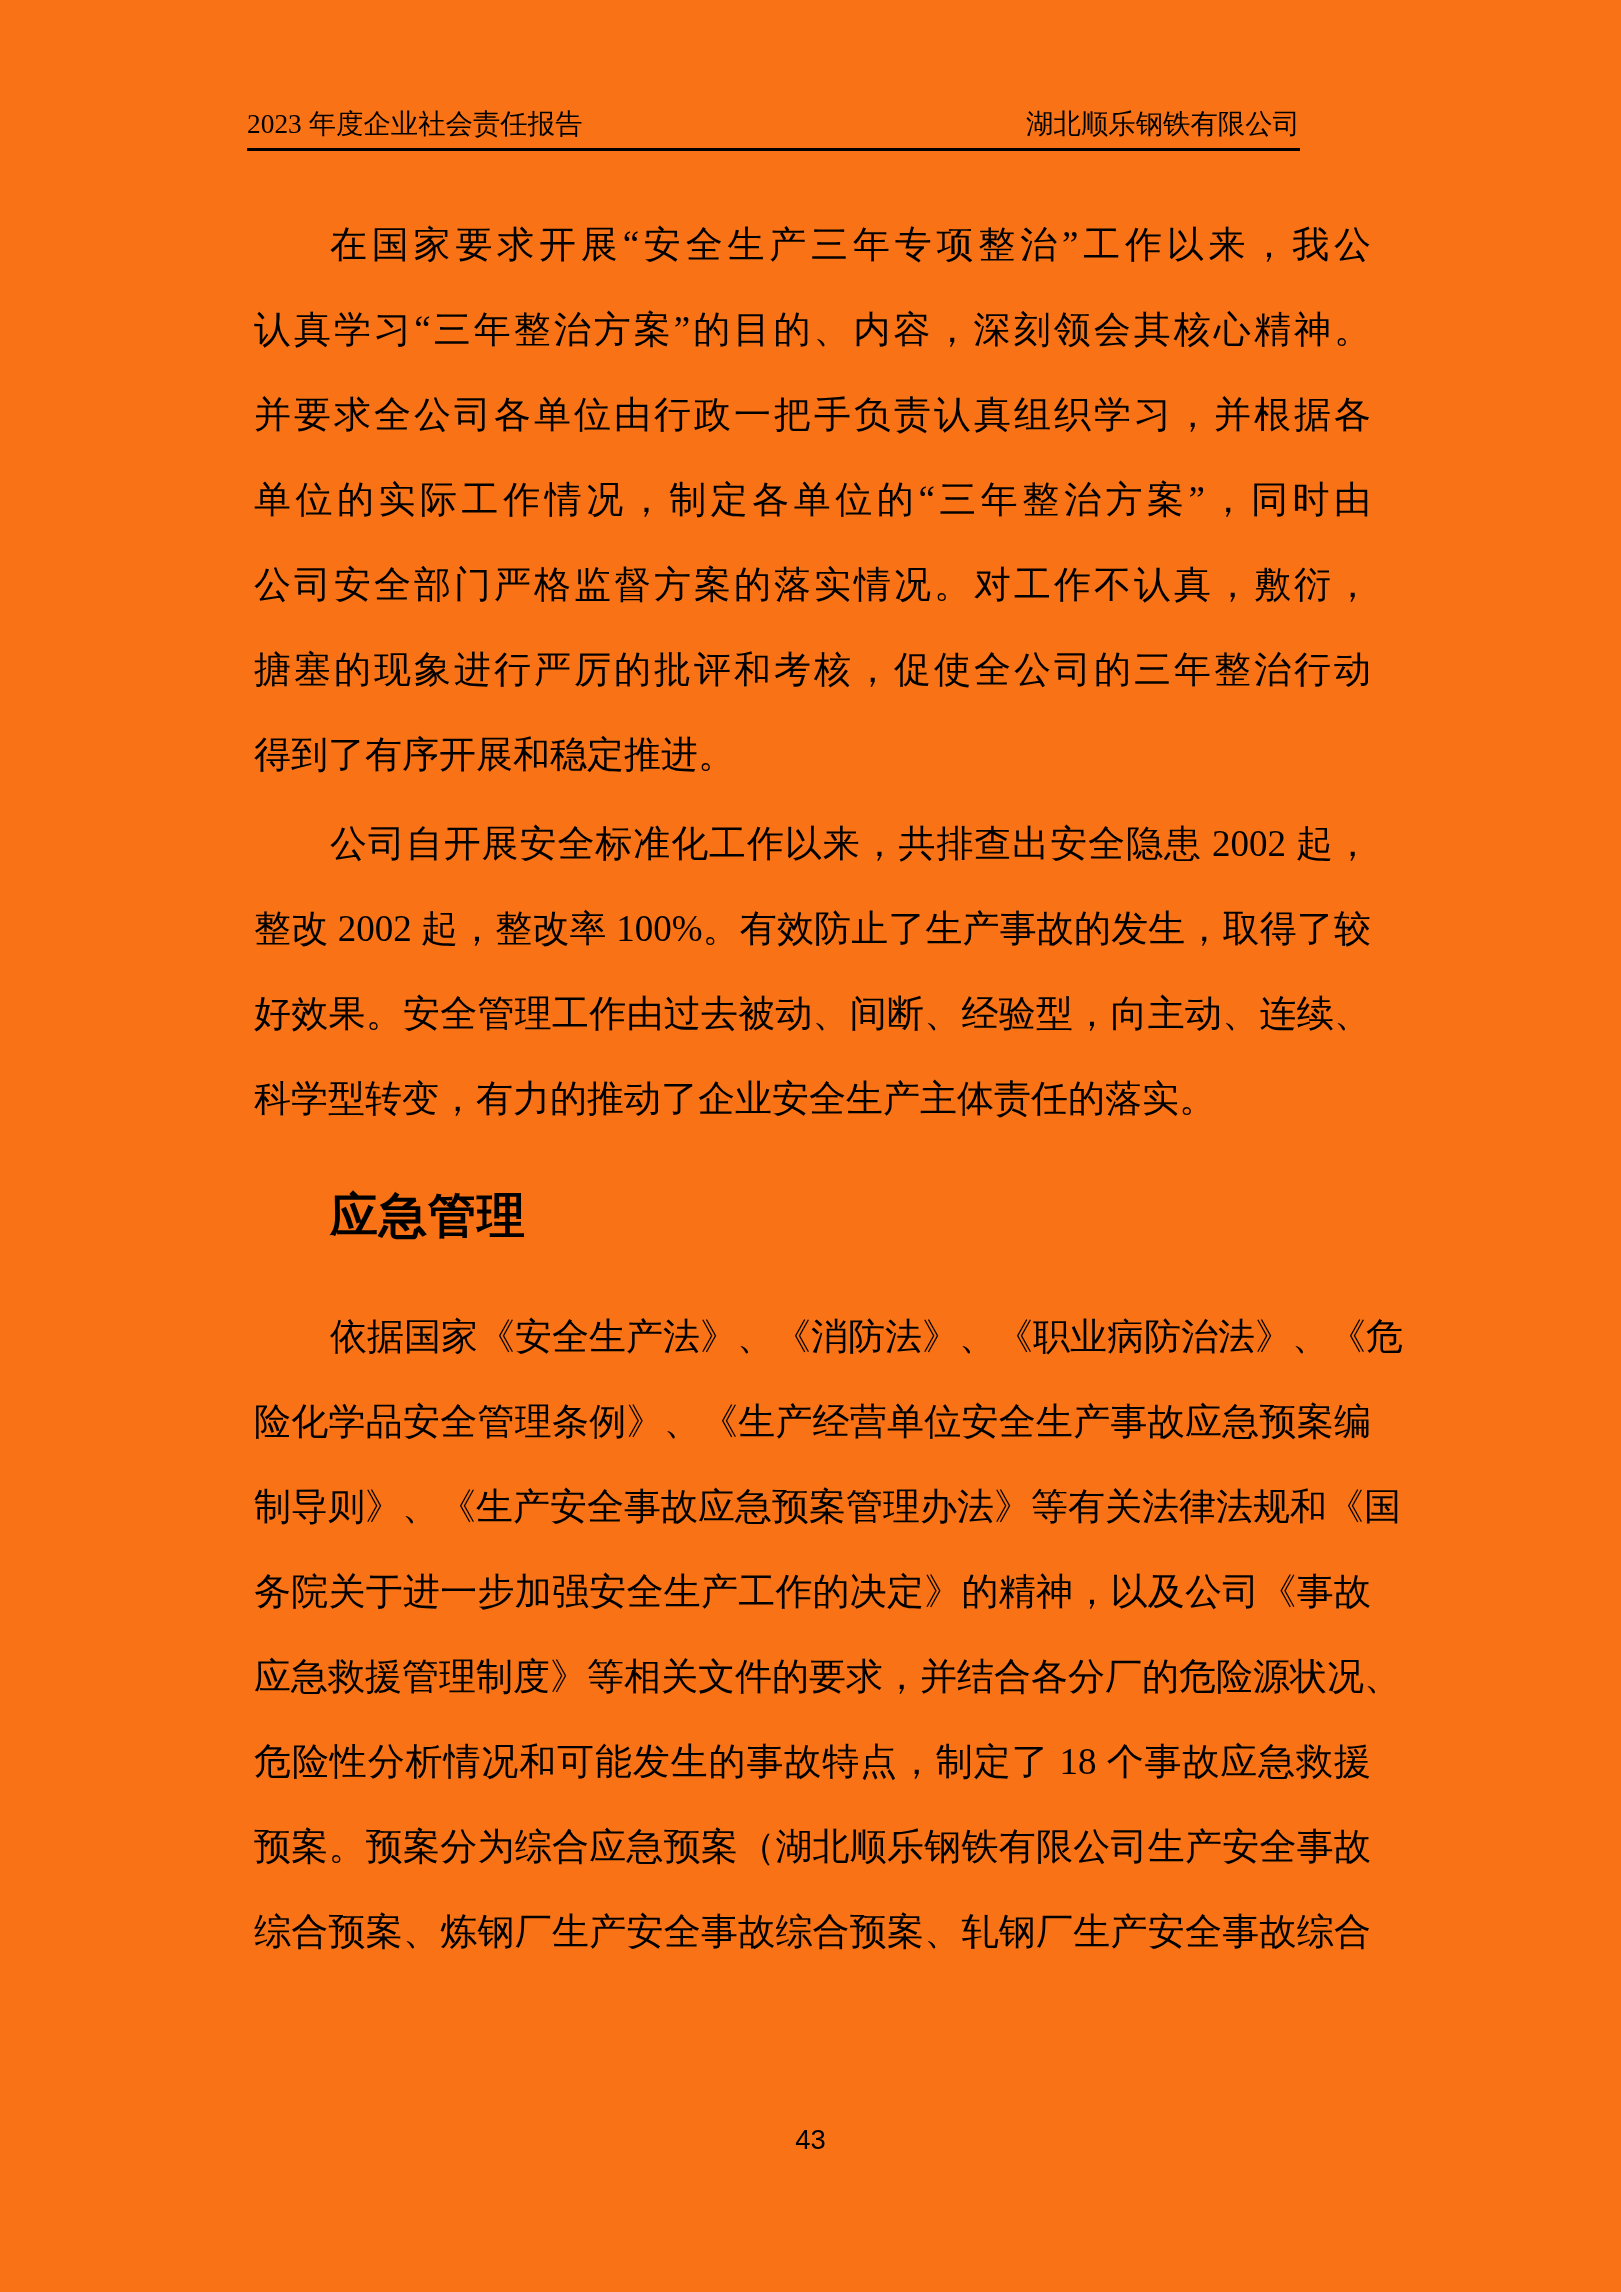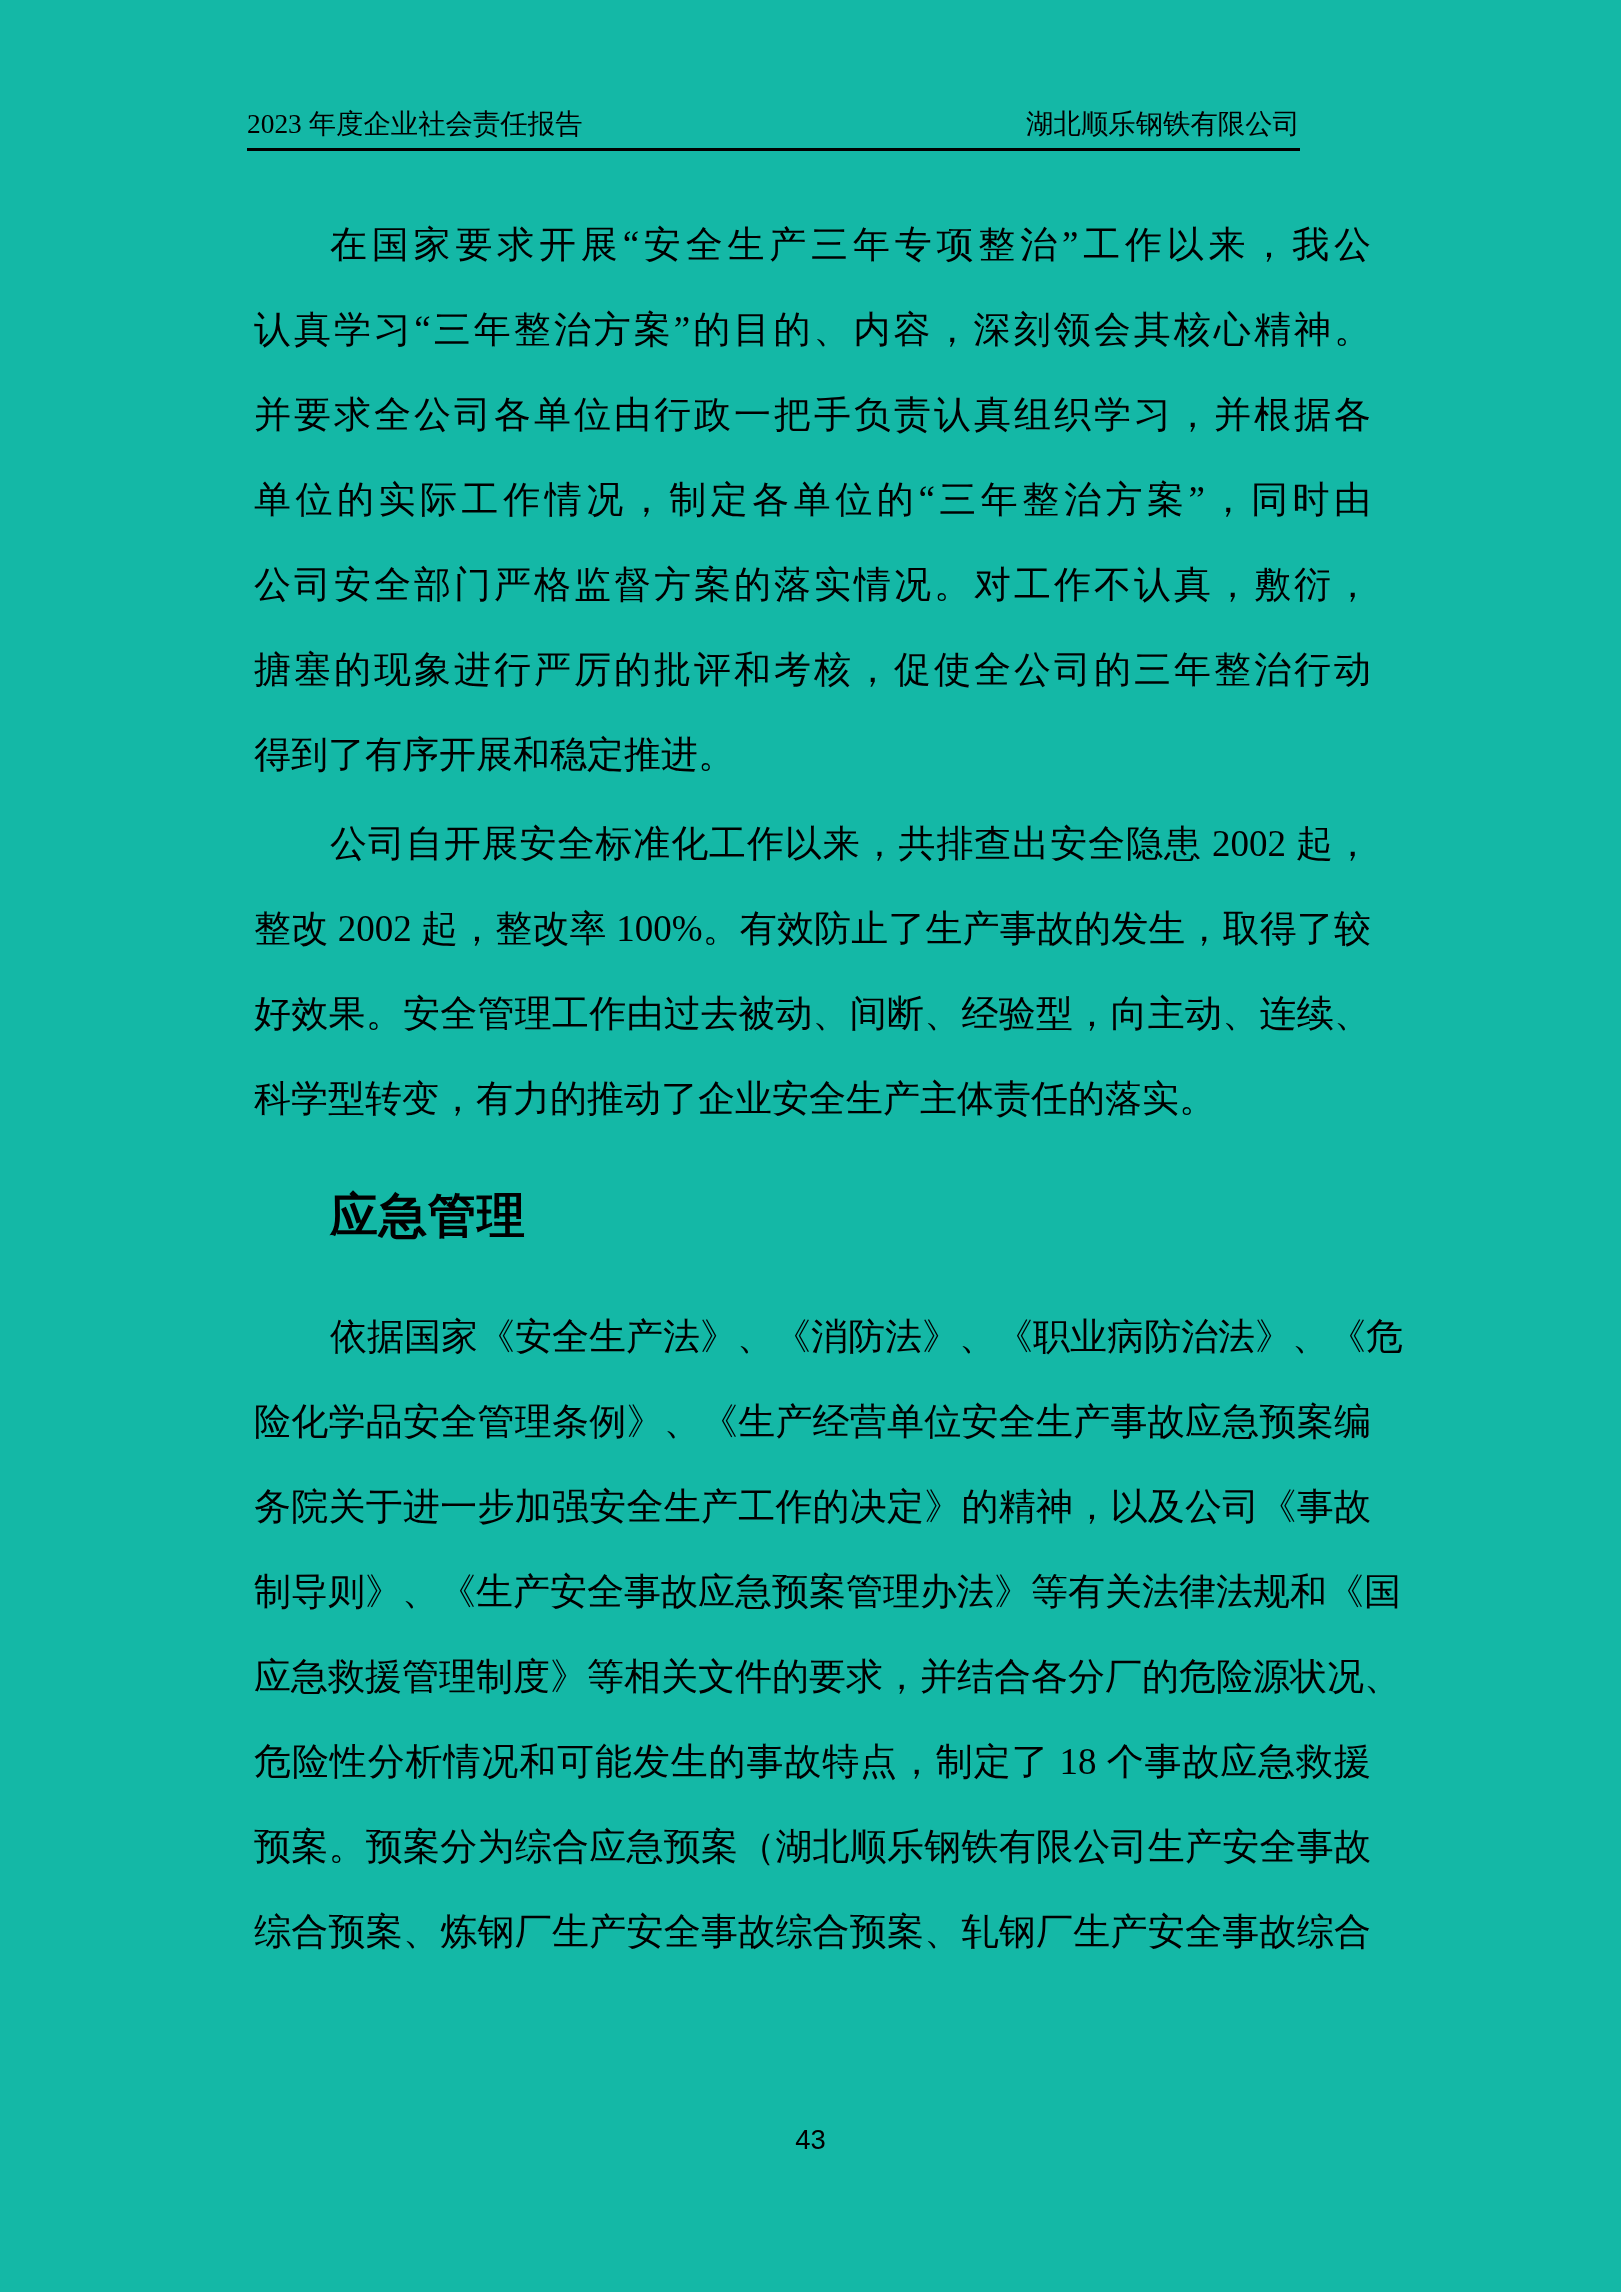--- a/index.html
+++ b/index.html
@@ -4,21 +4,21 @@
 <style>
   html, body {
     margin: 0;
     padding: 0;
     background: #ffffff;
   }
   .page {
     position: relative;
     width: 1621px;
     height: 2293px;
-    background: #14b8a6;
+    background: #f97316;
     color: #000000;
     overflow: hidden;
     font-family: "Liberation Serif", serif;
   }
   
   .header {
     position: absolute;
     left: 247px;
     top: 108px;
     width: 1053px;
@@ -97,22 +97,22 @@
       <div class="line">整改 2002 起，整改率 100%。有效防止了生产事故的发生，取得了较</div>
       <div class="line">好效果。安全管理工作由过去被动、间断、经验型，向主动、连续、</div>
       <div class="line short">科学型转变，有力的推动了企业安全生产主体责任的落实。</div>
     </div>
 
     <h2 class="heading">应急管理</h2>
 
     <div class="para">
       <div class="line indent">依据国家《安全生产法》、《消防法》、《职业病防治法》、《危</div>
       <div class="line">险化学品安全管理条例》、《生产经营单位安全生产事故应急预案编</div>
+      <div class="line">制导则》、《生产安全事故应急预案管理办法》等有关法律法规和《国</div>
       <div class="line">务院关于进一步加强安全生产工作的决定》的精神，以及公司《事故</div>
-      <div class="line">制导则》、《生产安全事故应急预案管理办法》等有关法律法规和《国</div>
       <div class="line">应急救援管理制度》等相关文件的要求，并结合各分厂的危险源状况、</div>
       <div class="line">危险性分析情况和可能发生的事故特点，制定了 18 个事故应急救援</div>
       <div class="line">预案。预案分为综合应急预案（湖北顺乐钢铁有限公司生产安全事故</div>
       <div class="line">综合预案、炼钢厂生产安全事故综合预案、轧钢厂生产安全事故综合</div>
     </div>
 
   </div>
 
   <div class="footer">
     <span>43</span>

